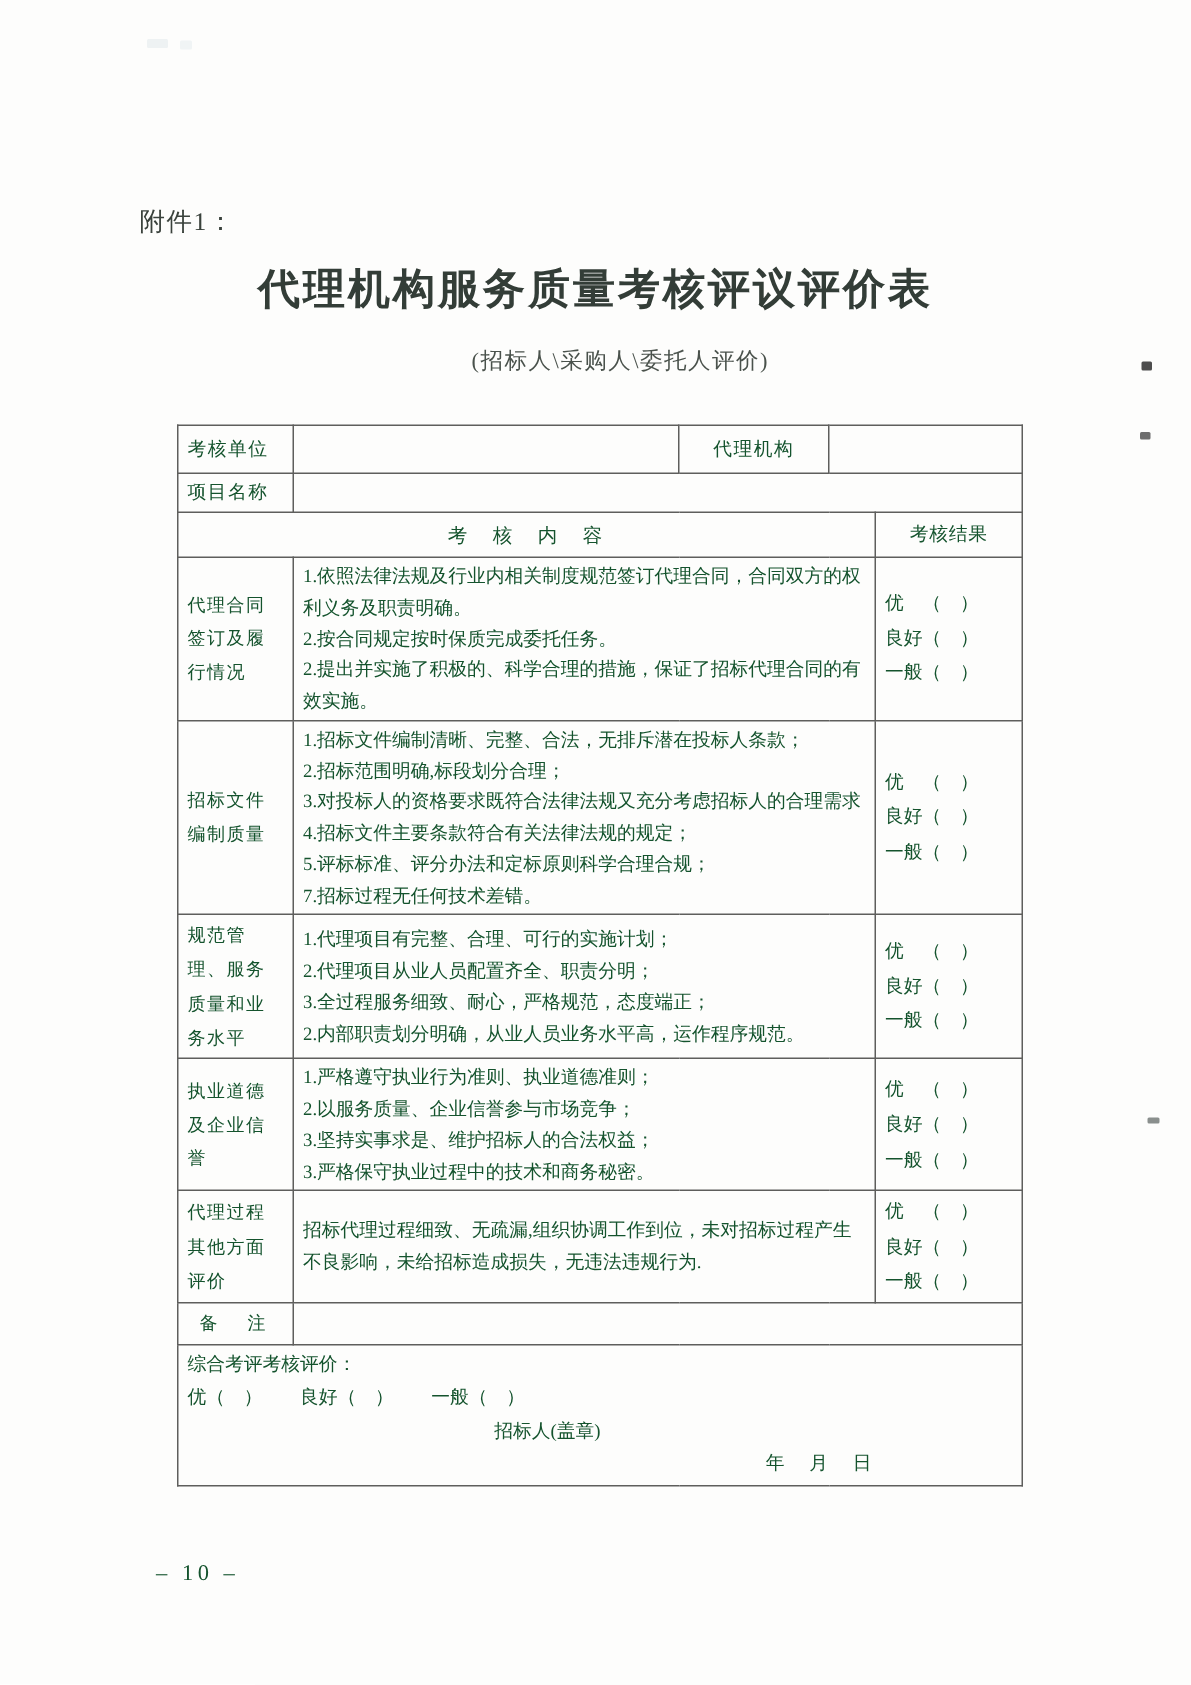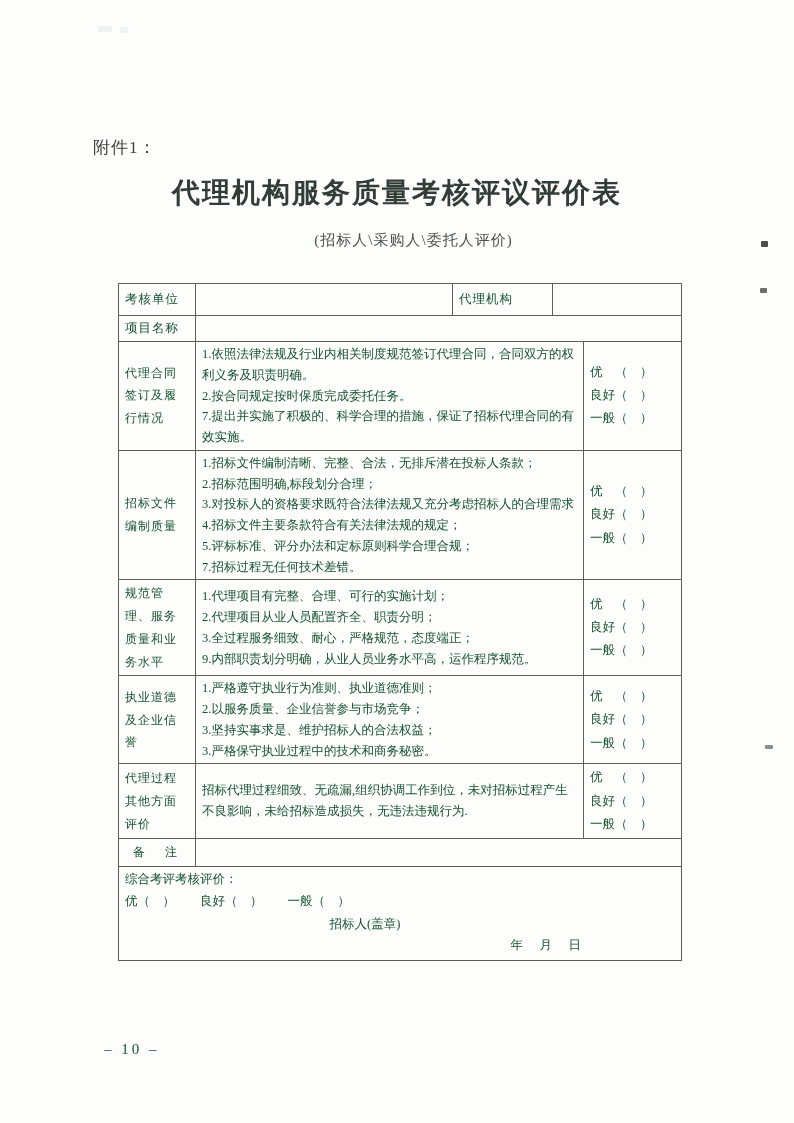--- a/index.html
+++ b/index.html
@@ -59,21 +59,21 @@
     border: 1px solid #5e5e5c;
     vertical-align: middle;
     padding: 2px 6px;
   }
   td.lbl {
     text-align: left;
     padding-left: 10px;
     letter-spacing: 1px;
     white-space: nowrap;
   }
-  td.lbl-center { padding: 2px 2px; letter-spacing: 1px; white-space: nowrap; }
+  td.lbl-center { text-align: center; padding: 2px 2px; letter-spacing: 1px; white-space: nowrap; }
   td.blank-cell { background: transparent; }
   td.content-header {
     text-align: center;
     letter-spacing: 2px;
     font-size: 13px;
   }
   td.result-header {
     text-align: center;
     font-size: 12.5px;
     letter-spacing: 0.5px;
@@ -153,27 +153,31 @@
       <td class="blank-cell"></td>
       <td class="lbl-center">代理机构</td>
       <td class="blank-cell" colspan="2"></td>
     </tr>
 
     <tr style="height:26px">
       <td class="lbl">项目名称</td>
       <td class="blank-cell" colspan="4"></td>
     </tr>
 
+    <tr style="height:30px">
+      <td class="content-header" colspan="4">考　核　内　容</td>
+      <td class="result-header">考核结果</td>
+    </tr>
 
     <tr style="height:102px">
       <td class="cat">代理合同签订及履行情况</td>
       <td class="crit" colspan="3">
         <div class="item">1.依照法律法规及行业内相关制度规范签订代理合同，合同双方的权利义务及职责明确。</div>
         <div class="item">2.按合同规定按时保质完成委托任务。</div>
-        <div class="item">7.提出并实施了积极的、科学合理的措施，保证了招标代理合同的有效实施。</div>
+        <div class="item">2.提出并实施了积极的、科学合理的措施，保证了招标代理合同的有效实施。</div>
       </td>
       <td class="res">
         <div class="opt">优　（　）</div>
         <div class="opt">良好（　）</div>
         <div class="opt">一般（　）</div>
       </td>
     </tr>
 
     <tr style="height:127px">
       <td class="cat">招标文件编制质量</td>
@@ -191,21 +195,21 @@
         <div class="opt">一般（　）</div>
       </td>
     </tr>
 
     <tr style="height:96px">
       <td class="cat">规范管理、服务质量和业务水平</td>
       <td class="crit" colspan="3">
         <div class="item">1.代理项目有完整、合理、可行的实施计划；</div>
         <div class="item">2.代理项目从业人员配置齐全、职责分明；</div>
         <div class="item">3.全过程服务细致、耐心，严格规范，态度端正；</div>
-        <div class="item">9.内部职责划分明确，从业人员业务水平高，运作程序规范。</div>
+        <div class="item">2.内部职责划分明确，从业人员业务水平高，运作程序规范。</div>
       </td>
       <td class="res">
         <div class="opt">优　（　）</div>
         <div class="opt">良好（　）</div>
         <div class="opt">一般（　）</div>
       </td>
     </tr>
 
     <tr style="height:87px">
       <td class="cat">执业道德及企业信誉</td>

